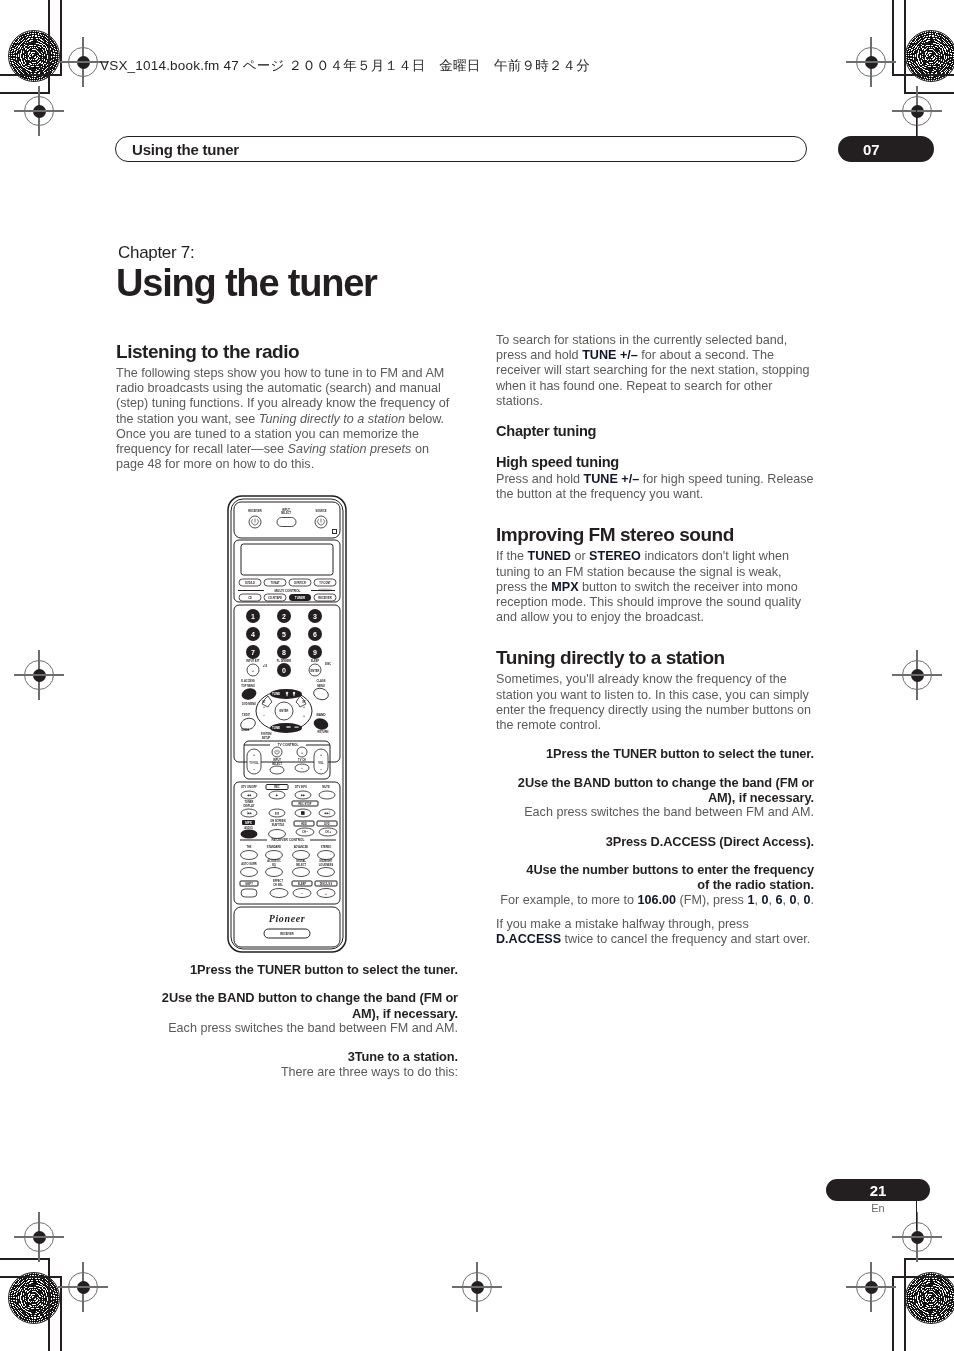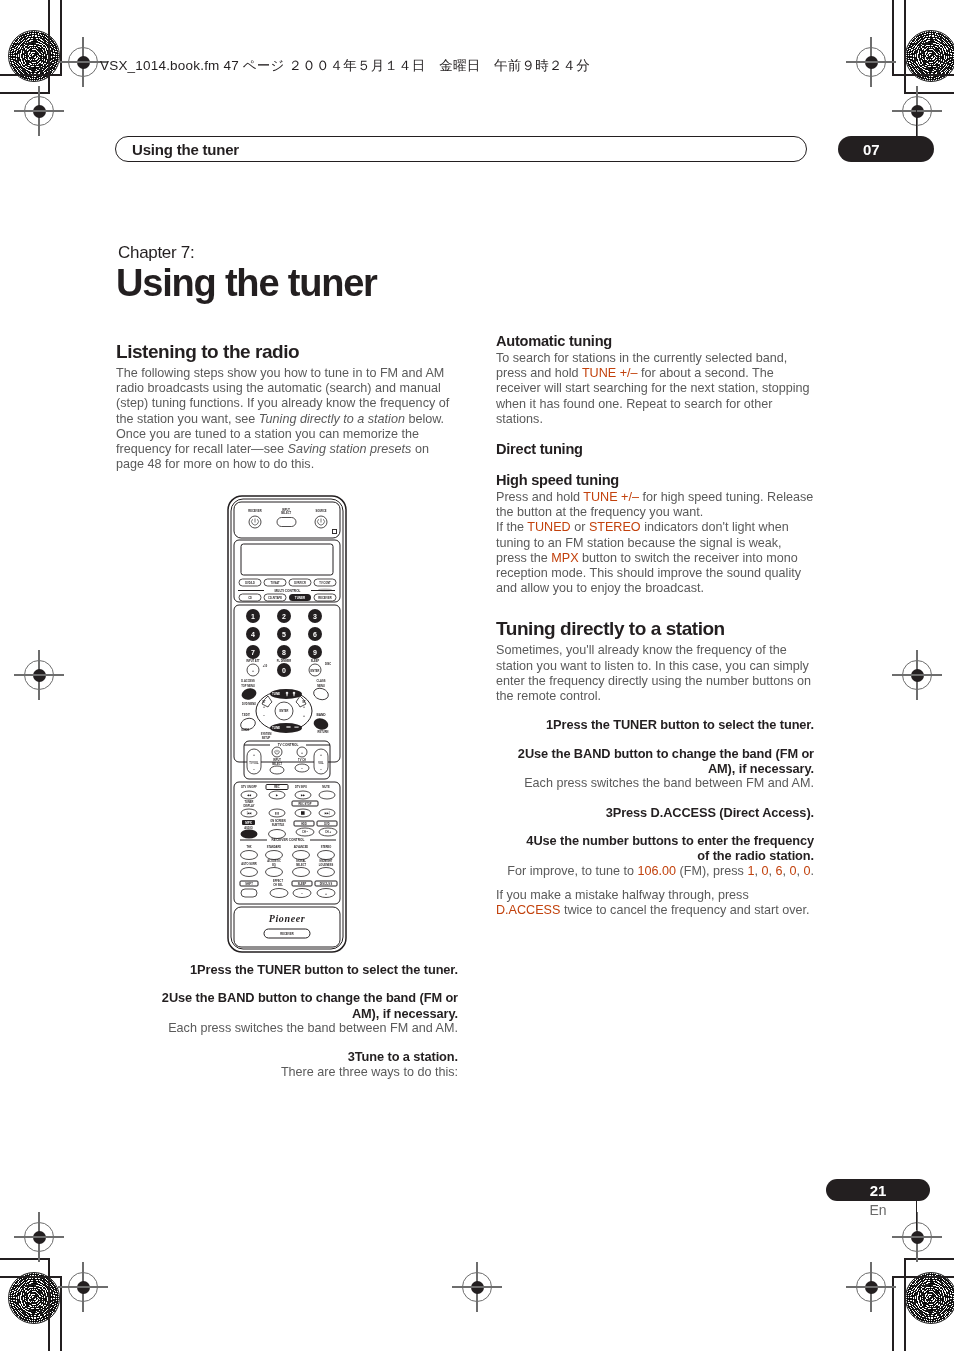--- a/index.html
+++ b/index.html
@@ -89,21 +89,21 @@
     font-size: 19px; font-weight: bold; color: #231f20;
     letter-spacing: -.45px; line-height: 22px; margin-bottom: 3px;
   }
   h3.sub {
     font-size: 14.6px; font-weight: bold; color: #231f20;
     letter-spacing: -.25px; line-height: 17px; margin-bottom: 1px;
   }
   p.body { margin-bottom: 0; color: #5a5a5a; }
   p.gap-sm { margin-top: 9px; }
   .it { font-style: italic; }
-  .bd { font-weight: normal; color: #c2410c; margin-top: 24px; }
+  .bd { font-weight: bold; color: #0f172a; margin-top: 24px; }
 
   
   .step { margin-top: 13px; text-align: right; }
   .step .hd {
     font-size: 12.8px; font-weight: bold; color: #231f20;
     line-height: 15.4px; letter-spacing: -.1px;
   }
   .step .hd .n { display: inline-block; width: 25px; }
   .step .bodytxt { color: #5a5a5a; line-height: 15.2px; }
 
@@ -113,21 +113,21 @@
 
   
   .pagenum {
     position: absolute; left: 826px; top: 1179px;
     width: 104px; height: 22px; background: #231f20; border-radius: 11px;
     color: #fff; font-size: 15px; font-weight: bold;
     display: flex; align-items: center; justify-content: center;
   }
   .pagelang {
     position: absolute; left: 826px; top: 1202px; width: 104px;
-    text-align: center; font-size: 14px; color: #6a6a6a;
+    text-align: center; font-size: 11px; color: #6a6a6a;
   }
   .foottick { position: absolute; left: 916px; top: 1198px; width: 1px; height: 32px; background: #231f20; }
 </style>
 </head>
 <body>
 
 <div class="page">
 
   <div class="cornerblob" style="left:8px;  top:30px;"></div>
   <div class="cornerblob" style="left:905px; top:30px;"></div>
@@ -468,49 +468,49 @@
       <div class="bodytxt">Each press switches the band between FM and AM.</div>
     </div>
     <div class="step">
       <div class="hd"><span class="n">3</span><span>Tune to a station.</span></div>
       <div class="bodytxt">There are three ways to do this:</div>
     </div>
   </div>
 
   <div class="col colR">
 
-    <h3 class="sub">Automatic tuning</h3>
     <p class="body"><span>To search for stations in the currently selected band, press and hold </span><span class="bd">TUNE +/–</span><span> for about a second. The receiver will start searching for the next station, stopping when it has found one. Repeat to search for other stations.</span></p>
 
-    <h3 class="sub" style="margin-top:14px">Direct tuning</h3>
+    <h3 class="sub" style="margin-top:14px">Chapter tuning</h3>
 
     <h3 class="sub" style="margin-top:14px">High speed tuning</h3>
     <p class="body"><span>Press and hold </span><span class="bd">TUNE +/–</span><span> for high speed tuning. Release the button at the frequency you want.</span></p>
 
+    <h2 class="sec" style="margin-top:22px">Improving FM stereo sound</h2>
     <p class="body"><span>If the </span><span class="bd">TUNED</span><span> or </span><span class="bd">STEREO</span><span> indicators don't light when tuning to an FM station because the signal is weak, press the </span><span class="bd">MPX</span><span> button to switch the receiver into mono reception mode. This should improve the sound quality and allow you to enjoy the broadcast.</span></p>
 
     <h2 class="sec" style="margin-top:22px">Tuning directly to a station</h2>
     <p class="body">Sometimes, you'll already know the frequency of the station you want to listen to. In this case, you can simply enter the frequency directly using the number buttons on the remote control.</p>
 
     <div class="step">
       <div class="hd"><span class="n">1</span><span>Press the TUNER button to select the tuner.</span></div>
     </div>
 
     <div class="step">
       <div class="hd"><span class="n">2</span><span>Use the BAND button to change the band (FM or AM), if necessary.</span></div>
       <div class="bodytxt">Each press switches the band between FM and AM.</div>
     </div>
 
     <div class="step">
       <div class="hd"><span class="n">3</span><span>Press D.ACCESS (Direct Access).</span></div>
     </div>
 
     <div class="step">
       <div class="hd"><span class="n">4</span><span>Use the number buttons to enter the frequency of the radio station.</span></div>
-      <div class="bodytxt"><span>For improve, to tune to </span><span class="bd">106.00</span><span> (FM), press </span><span class="bd">1</span><span>, </span><span class="bd">0</span><span>, </span><span class="bd">6</span><span>, </span><span class="bd">0</span><span>, </span><span class="bd">0</span><span>.</span></div>
+      <div class="bodytxt"><span>For example, to more to </span><span class="bd">106.00</span><span> (FM), press </span><span class="bd">1</span><span>, </span><span class="bd">0</span><span>, </span><span class="bd">6</span><span>, </span><span class="bd">0</span><span>, </span><span class="bd">0</span><span>.</span></div>
     </div>
 
     <p class="body gap-sm"><span>If you make a mistake halfway through, press </span><span class="bd">D.ACCESS</span><span> twice to cancel the frequency and start over.</span></p>
   </div>
 
   <div class="foottick"></div>
   <div class="pagenum">
     <span>21</span>
   </div>
   <div class="pagelang">En</div>

